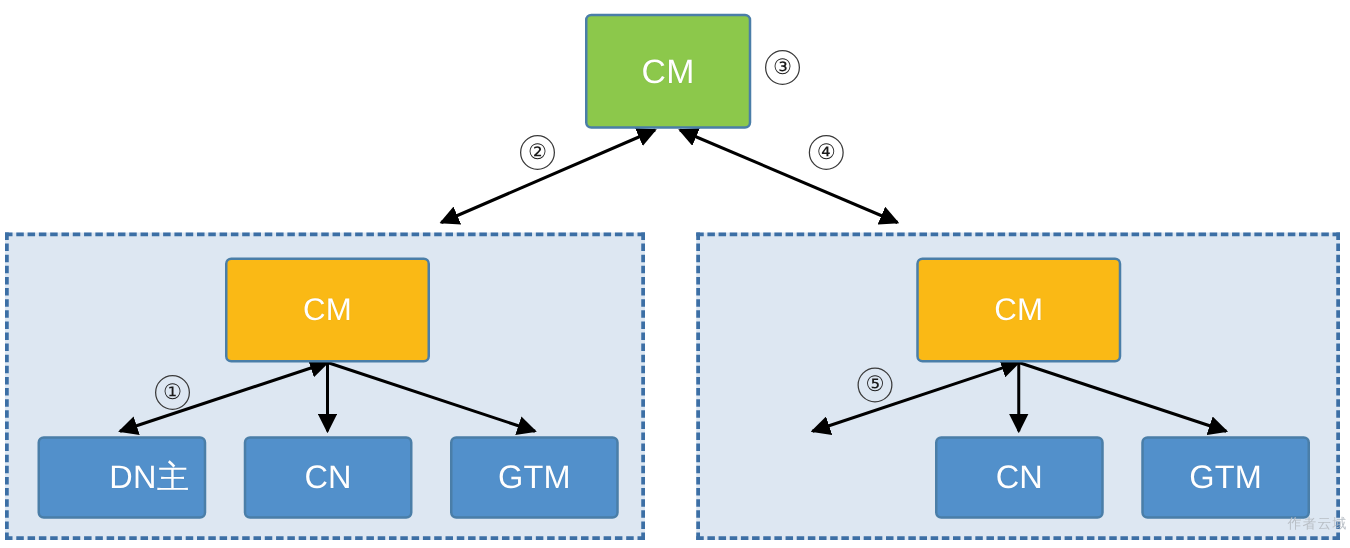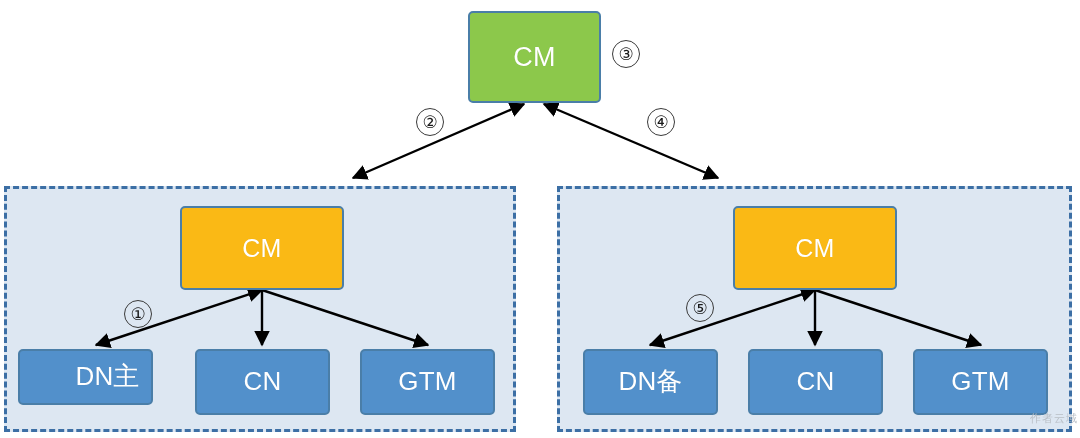--- a/index.html
+++ b/index.html
@@ -121,33 +121,30 @@
   </div>
 
   <div class="node node-orange" style="left:180px; top:206px; width:164px; height:84px;">
     <span class="ln">CM</span>
   </div>
 
   <div class="node node-orange" style="left:733px; top:206px; width:164px; height:84px;">
     <span class="ln">CM</span>
   </div>
 
-  <div class="node node-blue" style="left:18px; top:349px; width:135px; height:56px;padding-left:44px;">
+  <div class="node node-blue" style="left:30px; top:349px; width:135px; height:66px;padding-left:44px;">
     <span class="ln">DN主</span>
   </div>
   <div class="node node-blue" style="left:195px; top:349px; width:135px; height:66px;">
     <span class="ln">CN</span>
   </div>
   <div class="node node-blue" style="left:360px; top:349px; width:135px; height:66px;">
     <span class="ln">GTM</span>
   </div>
 
-  <div class="node node-blue" style="left:583px; top:349px; width:135px; height:66px;">
-    <span class="ln">DN备</span>
-  </div>
   <div class="node node-blue" style="left:748px; top:349px; width:135px; height:66px;">
     <span class="ln">CN</span>
   </div>
   <div class="node node-blue" style="left:913px; top:349px; width:135px; height:66px;">
     <span class="ln">GTM</span>
   </div>
 
   <div class="marker" style="left:124px; top:300px;">①</div>
   <div class="marker" style="left:416px; top:108px;">②</div>
   <div class="marker" style="left:612px; top:40px;">③</div>

